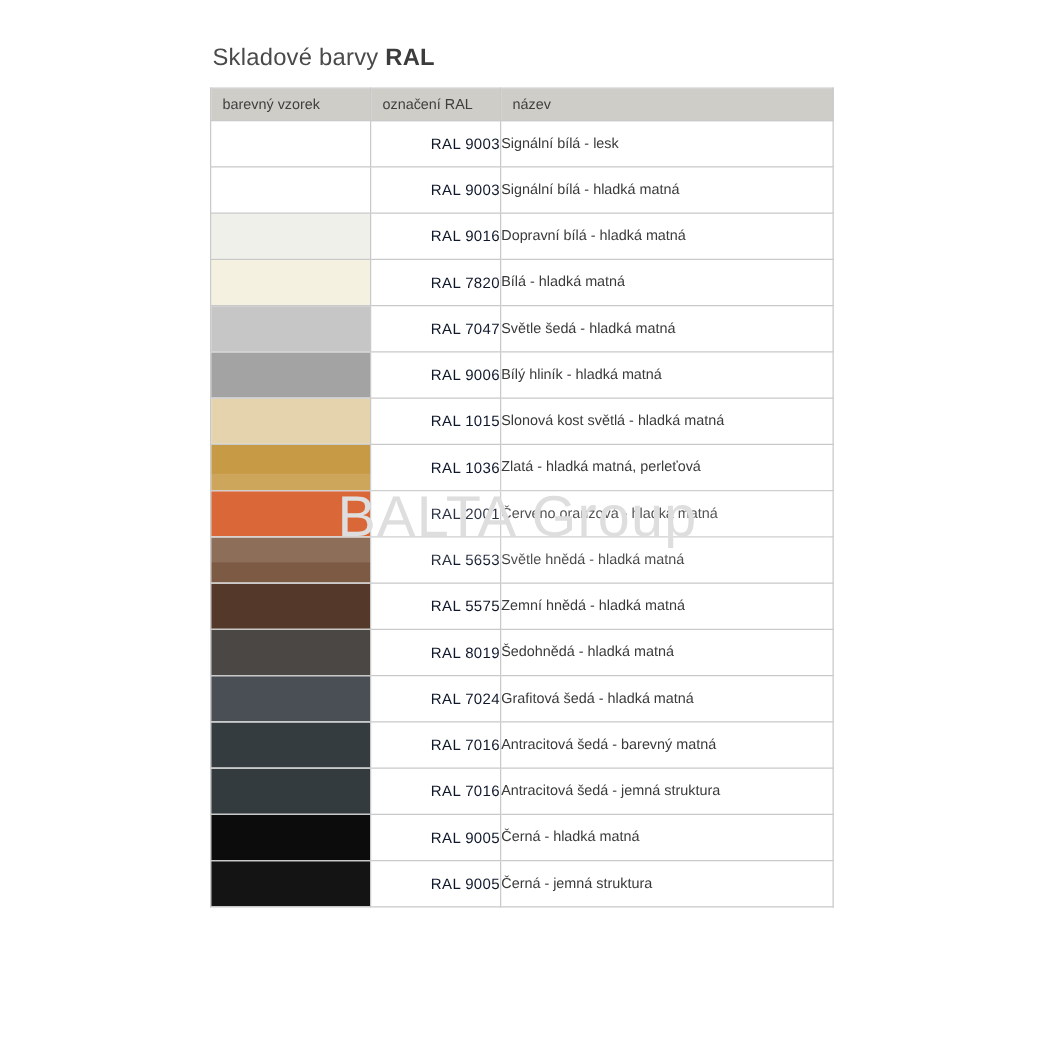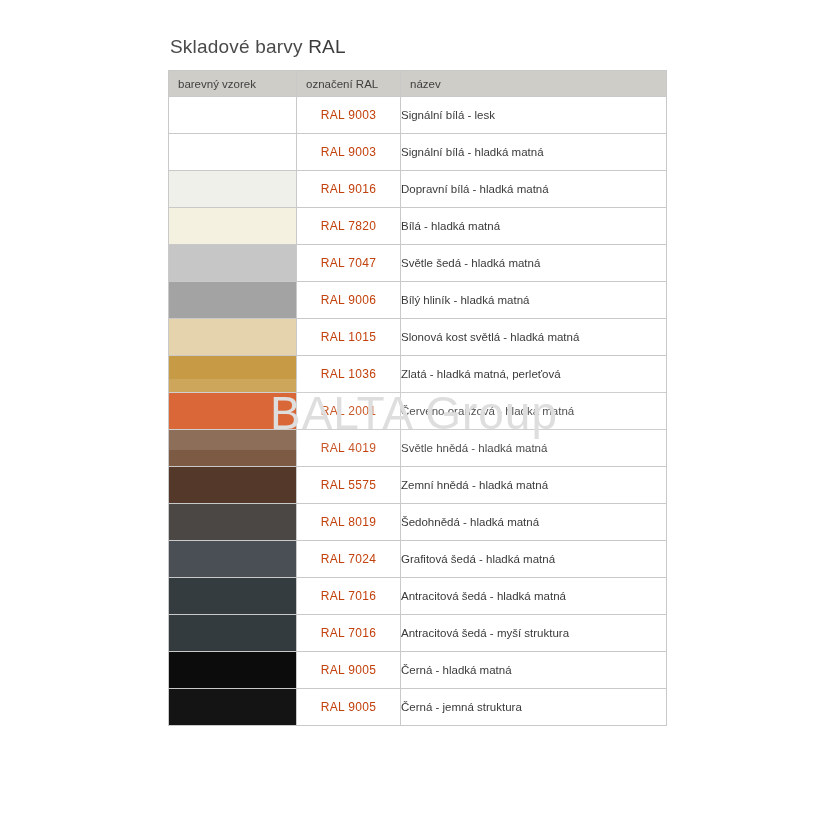--- a/index.html
+++ b/index.html
@@ -23,21 +23,21 @@
   }
   .title {
     font-size: 19px;
     color: #4a4a4a;
     font-weight: normal;
     letter-spacing: 0.2px;
     margin: 0 0 12px 2px;
     white-space: nowrap;
   }
   .title strong {
-    font-weight: normal;
+    font-weight: bold;
     color: #3c3c3c;
   }
   table.ral {
     border-collapse: collapse;
     width: 498px;
     table-layout: fixed;
   }
   table.ral th, table.ral td {
     border: 1px solid #c9c9c9;
     padding: 0;
@@ -62,23 +62,23 @@
   tbody tr { height: 36px; }
   td.swatch-cell {
     padding: 0;
   }
   td.swatch-cell .sw {
     display: block;
     width: 100%;
     height: 36px;
   }
   td.code {
-    text-align: center;
+    text-align: right;
     font-size: 12px;
-    color: #c2410c;
+    color: #0f172a;
     letter-spacing: 0.3px;
   }
   td.name {
     font-size: 11.5px;
     color: #3a3a3a;
     padding-left: 9px;
   }
   .watermark {
     position: absolute;
     left: 270px;
@@ -181,21 +181,21 @@
           <td class="swatch-cell">
             <span class="sw" style="background: rgb(213, 82, 28);"></span>
           </td>
           <td class="code">RAL 2001</td>
           <td class="name">Červeno oranžová - hladká matná</td>
         </tr>
         <tr>
           <td class="swatch-cell">
             <span class="sw" style="background: rgb(125, 90, 67);"></span>
           </td>
-          <td class="code">RAL 4019</td>
+          <td class="code">RAL 5653</td>
           <td class="name">Světle hnědá - hladká matná</td>
         </tr>
         <tr>
           <td class="swatch-cell">
             <span class="sw" style="background: rgb(84, 57, 42);"></span>
           </td>
           <td class="code">RAL 5575</td>
           <td class="name">Zemní hnědá - hladká matná</td>
         </tr>
         <tr>
@@ -210,28 +210,28 @@
             <span class="sw" style="background: rgb(74, 79, 86);"></span>
           </td>
           <td class="code">RAL 7024</td>
           <td class="name">Grafitová šedá - hladká matná</td>
         </tr>
         <tr>
           <td class="swatch-cell">
             <span class="sw" style="background: rgb(52, 60, 64);"></span>
           </td>
           <td class="code">RAL 7016</td>
-          <td class="name">Antracitová šedá - hladká matná</td>
+          <td class="name">Antracitová šedá - barevný matná</td>
         </tr>
         <tr>
           <td class="swatch-cell">
             <span class="sw" style="background: rgb(51, 59, 63);"></span>
           </td>
           <td class="code">RAL 7016</td>
-          <td class="name">Antracitová šedá - myší struktura</td>
+          <td class="name">Antracitová šedá - jemná struktura</td>
         </tr>
         <tr>
           <td class="swatch-cell">
             <span class="sw" style="background: rgb(12, 12, 12);"></span>
           </td>
           <td class="code">RAL 9005</td>
           <td class="name">Černá - hladká matná</td>
         </tr>
         <tr>
           <td class="swatch-cell">

